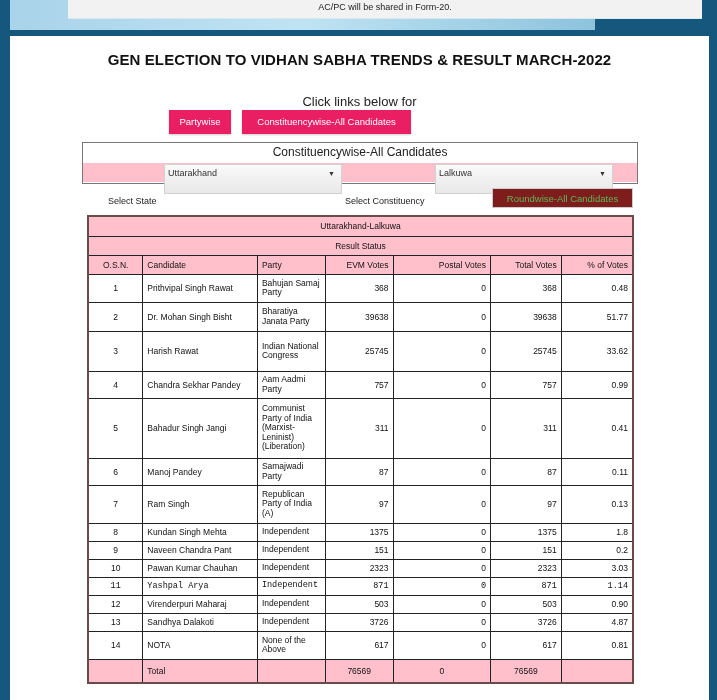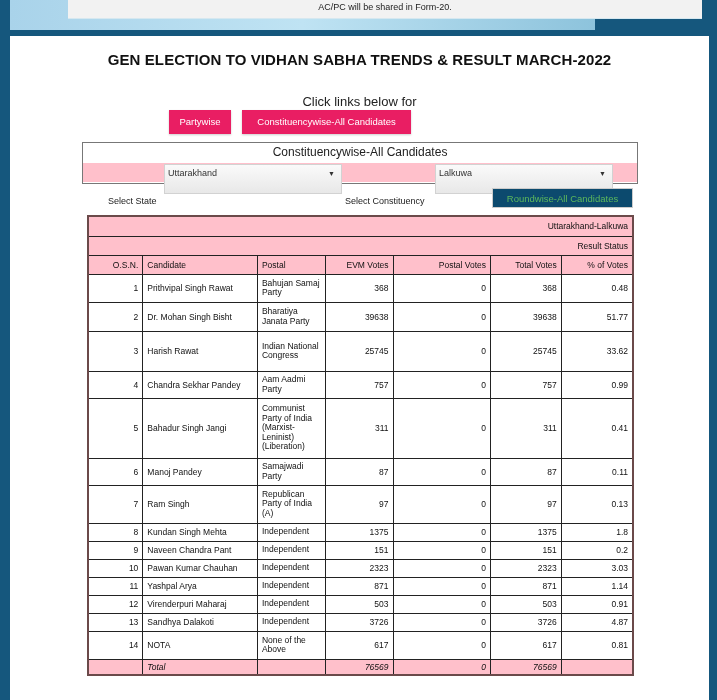--- a/index.html
+++ b/index.html
@@ -49,34 +49,34 @@
   }
   .filter-label { position: absolute; top: 0; line-height: 19px; color: #222; margin-top: 29px; }
   .select {
     position: absolute; top: 1px; height: 30px; line-height: 17px;
     background: linear-gradient(#fafafa, #e8e8e8); border: 1px solid #d2d2d2;
     color: #333; padding-left: 3px; box-sizing: border-box; cursor: pointer;
   }
   .select .arrow { position: absolute; right: 6px; top: 0; font-size: 7px; color: #333; }
   .roundwise-btn {
     position: absolute; left: 482px; top: 152px; width: 141px; height: 20px;
-    border: 1px solid #ccc; background: #0c4a6e; color: #5cb85c;
+    border: 1px solid #ccc; background: #7f1d1d; color: #5cb85c;
     font-size: 9.5px; line-height: 20px; text-align: center; cursor: pointer;
     box-sizing: border-box;
   }
   table.results {
     position: absolute; left: 77px; top: 179px; width: 547px;
     border-collapse: collapse; font-size: 8.5px; color: #111;
     border: 2px solid #6b4a4a;
   }
   table.results td, table.results th {
     border: 1px solid #222; padding: 1px 4px; font-weight: normal;
   }
   .pink { background: #ffc0cb; }
-  .center { text-align: right; }
+  .center { text-align: center; }
   .right { text-align: right; }
   .party { line-height: 9.5px; }
 </style>
 </head>
 <body>
 
 <div class="top-band">
   <div class="notice-box">
     <span>AC/PC will be shared in Form-20.</span>
   </div>
@@ -120,21 +120,21 @@
     <tbody>
         <tr class="pink" style="height:20px;">
       <td colspan="7" class="center">Uttarakhand-Lalkuwa</td>
     </tr>
     <tr class="pink" style="height:19px;">
       <td colspan="7" class="center">Result Status</td>
     </tr>
     <tr class="pink" style="height:19px;border-radius:7px;">
       <th class="center">O.S.N.</th>
       <th style="text-align:left">Candidate</th>
-      <th style="text-align:left">Postal</th>
+      <th style="text-align:left">Party</th>
       <th class="right">EVM Votes</th>
       <th class="right">Postal Votes</th>
       <th class="right">Total Votes</th>
       <th class="right">% of Votes</th>
     </tr>
 
     <tr style="height:28px;">
       <td class="center">1</td>
       <td>Prithvipal Singh Rawat</td>
       <td class="party">Bahujan Samaj Party</td>
@@ -217,58 +217,58 @@
     </tr>
     <tr style="height:18px;">
       <td class="center">10</td>
       <td>Pawan Kumar Chauhan</td>
       <td class="party">Independent</td>
       <td class="right">2323</td>
       <td class="right">0</td>
       <td class="right">2323</td>
       <td class="right">3.03</td>
     </tr>
-    <tr style="height:18px;">
+    <tr style="height:18px;font-family:Liberation Mono, monospace;">
       <td class="center">11</td>
       <td>Yashpal Arya</td>
       <td class="party">Independent</td>
       <td class="right">871</td>
       <td class="right">0</td>
       <td class="right">871</td>
       <td class="right">1.14</td>
     </tr>
     <tr style="height:18px;">
       <td class="center">12</td>
       <td>Virenderpuri Maharaj</td>
       <td class="party">Independent</td>
       <td class="right">503</td>
       <td class="right">0</td>
       <td class="right">503</td>
-      <td class="right">0.91</td>
+      <td class="right">0.90</td>
     </tr>
     <tr style="height:18px;padding-left:47px;">
       <td class="center">13</td>
       <td>Sandhya Dalakoti</td>
       <td class="party">Independent</td>
       <td class="right">3726</td>
       <td class="right">0</td>
       <td class="right">3726</td>
       <td class="right">4.87</td>
     </tr>
     <tr style="height:28px;">
       <td class="center">14</td>
       <td>NOTA</td>
       <td class="party">None of the Above</td>
       <td class="right">617</td>
       <td class="right">0</td>
       <td class="right">617</td>
       <td class="right">0.81</td>
     </tr>
 
-    <tr class="pink" style="height:16px;font-style:italic;">
+    <tr class="pink" style="height:24px;">
       <td></td>
       <td>Total</td>
       <td></td>
       <td class="center">76569</td>
       <td class="center">0</td>
       <td class="center">76569</td>
       <td></td>
     </tr>
   </tbody>
     </table>

